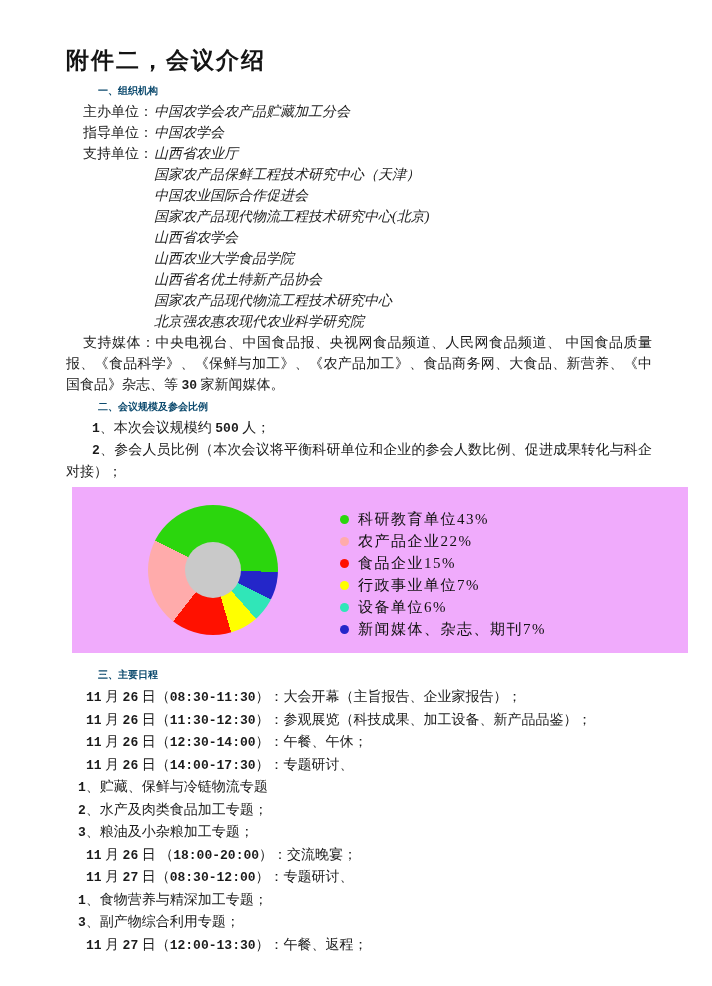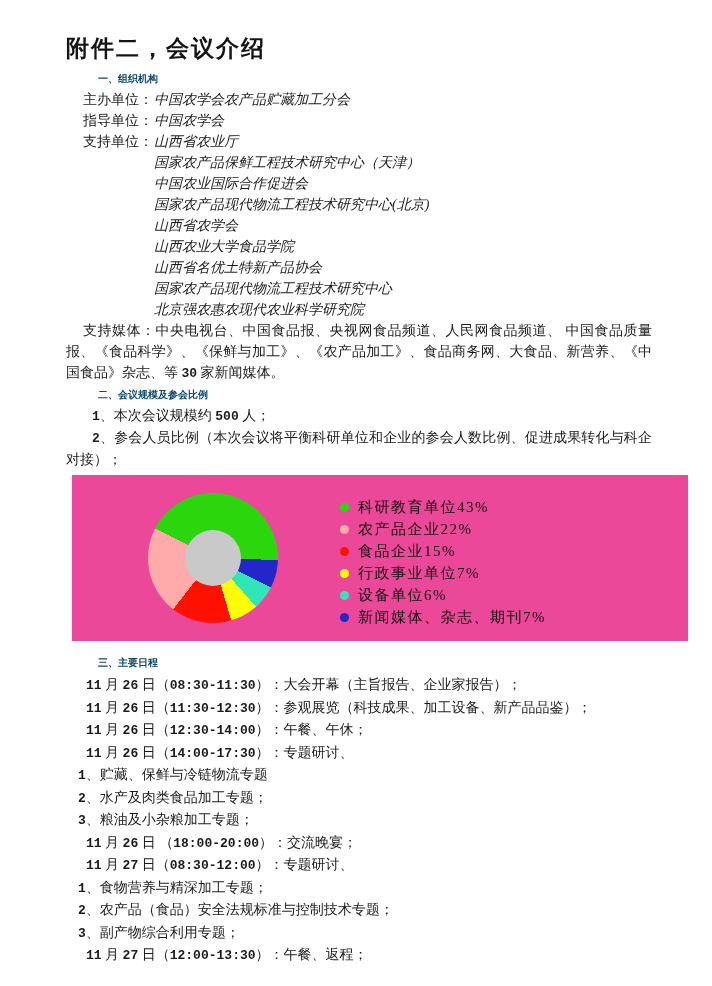--- a/index.html
+++ b/index.html
@@ -4,21 +4,21 @@
 <style>
   html,body{margin:0;padding:0;}
   body{
     width:712px;height:986px;background:#ffffff;overflow:hidden;
     font-family:"Liberation Serif","DejaVu Serif",serif;
     color:#1b1b1b;
   }
   .page{padding:30px 20px 0 66px;}
   .doc-title{
     font-size:23px;font-weight:600;letter-spacing:2px;
-    line-height:30px;margin:4px 0 4px 0;color:#141414;
+    line-height:30px;margin:16px 0 4px 0;color:#141414;
   }
   .sec-heading{
     font-size:10px;font-weight:700;line-height:21px;color:#0c4a6e;margin-left:32px;
   }
   .text-block{width:586px;}
   
   .org-entries{margin-left:17px;}
   .org-row{display:flex;}
   .org-label{flex:0 0 71px;font-size:14px;line-height:21px;white-space:nowrap;}
   .org-lines{flex:1;}
@@ -100,21 +100,21 @@
       </div>
     </div>
 
   <p class="media-par">支持媒体：中央电视台、中国食品报、央视网食品频道、人民网食品频道、 中国食品质量报、《食品科学》、《保鲜与加工》、《农产品加工》、食品商务网、大食品、新营养、《中国食品》杂志、等 <span class="num">30</span> 家新闻媒体。</p>
 
   <div class="sec-heading">二、会议规模及参会比例</div>
 
   <p class="scale-item"><span class="num">1</span>、本次会议规模约 <span class="num">500</span> 人；</p>
   <p class="scale-item"><span class="num">2</span>、参会人员比例（本次会议将平衡科研单位和企业的参会人数比例、促进成果转化与科企对接）；</p>
 
-  <div class="chart-panel" style="background: #ec4899;">
+  <div class="chart-panel" style="background: #f0abfc;">
     <div class="donut">
       <div class="donut-ring" style="background: conic-gradient(from 297deg, rgb(43, 214, 13) 0%, rgb(43, 214, 13) 43%, rgb(36, 38, 201) 43%, rgb(36, 38, 201) 50%, rgb(48, 230, 184) 50%, rgb(48, 230, 184) 56%, rgb(255, 255, 0) 56%, rgb(255, 255, 0) 63%, rgb(255, 17, 0) 63%, rgb(255, 17, 0) 78%, rgb(255, 171, 171) 78%, rgb(255, 171, 171) 100%);"></div>
       <div class="donut-hole" style="background: rgb(201, 201, 201);"></div>
     </div>
     <div class="chart-legend">
         <div class="legend-row">
           <span class="legend-dot" style="background: rgb(43, 214, 13);"></span>
           <span class="legend-label">科研教育单位43%</span>
         </div>
         <div class="legend-row">
@@ -146,19 +146,18 @@
         <div class="sched-line time"><span class="num">11</span> 月 <span class="num">26</span> 日（<span class="num">08:30-11:30</span>）：大会开幕（主旨报告、企业家报告）；</div>
         <div class="sched-line time"><span class="num">11</span> 月 <span class="num">26</span> 日（<span class="num">11:30-12:30</span>）：参观展览（科技成果、加工设备、新产品品鉴）；</div>
         <div class="sched-line time"><span class="num">11</span> 月 <span class="num">26</span> 日（<span class="num">12:30-14:00</span>）：午餐、午休；</div>
         <div class="sched-line time"><span class="num">11</span> 月 <span class="num">26</span> 日（<span class="num">14:00-17:30</span>）：专题研讨、</div>
         <div class="sched-line topic"><span class="num">1</span>、贮藏、保鲜与冷链物流专题</div>
         <div class="sched-line topic"><span class="num">2</span>、水产及肉类食品加工专题；</div>
         <div class="sched-line topic"><span class="num">3</span>、粮油及小杂粮加工专题；</div>
         <div class="sched-line time"><span class="num">11</span> 月 <span class="num">26</span> 日 （<span class="num">18:00-20:00</span>）：交流晚宴；</div>
         <div class="sched-line time"><span class="num">11</span> 月 <span class="num">27</span> 日（<span class="num">08:30-12:00</span>）：专题研讨、</div>
         <div class="sched-line topic"><span class="num">1</span>、食物营养与精深加工专题；</div>
-        <div class="sched-line topic"><span class="num">2</span>、农产品（食品）安全法规标准与控制技术专题；</div>
         <div class="sched-line topic"><span class="num">3</span>、副产物综合利用专题；</div>
         <div class="sched-line time"><span class="num">11</span> 月 <span class="num">27</span> 日（<span class="num">12:00-13:30</span>）：午餐、返程；</div>
       </div>
   </div>
 
 </div>
 
 </body></html>

